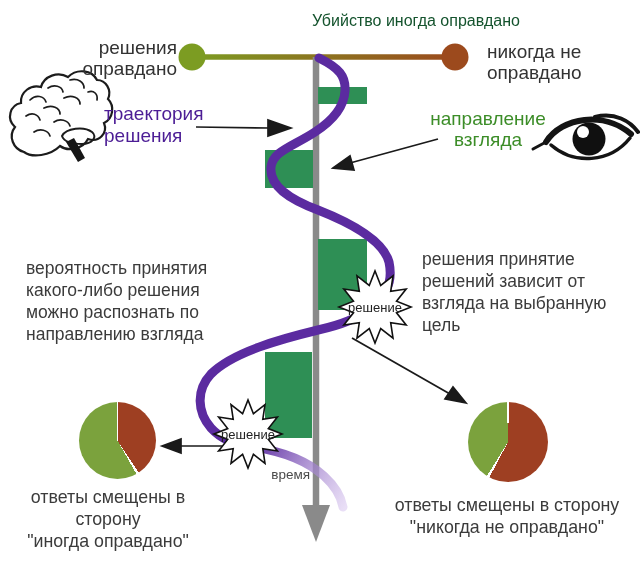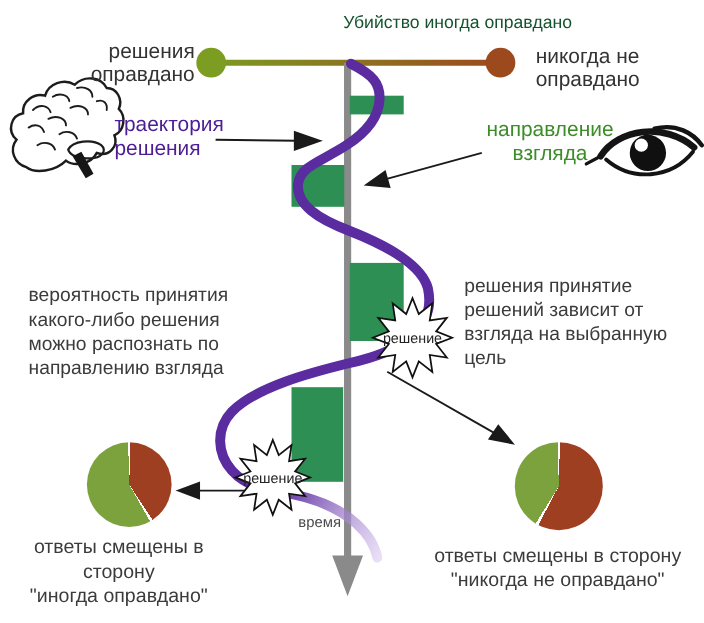--- a/index.html
+++ b/index.html
@@ -6,21 +6,21 @@
   .stage{
     position:relative;width:640px;height:566px;overflow:hidden;background:#fff;
     font-family:"Liberation Sans","DejaVu Sans",sans-serif;color:#3b3b3b;
   }
   .stage svg{position:absolute;left:0;top:0;}
   .txt{position:absolute;line-height:21px;font-size:18px;}
   .title{left:120px;top:10px;width:400px;text-align:right;font-size:16px;color:#14532d;}
   .scale-left{left:20px;top:37px;width:157px;text-align:right;font-size:19px;color:#333;}
   .scale-right{left:487px;top:41px;width:160px;text-align:left;font-size:19px;color:#333;}
   .traj{left:104px;top:103px;width:130px;font-size:19px;line-height:22px;}
-  .gaze{left:425px;top:108px;width:126px;text-align:center;font-size:19px;margin-left:12px;}
+  .gaze{left:425px;top:108px;width:126px;text-align:center;font-size:19px;}
   .note-left{left:26px;top:257px;line-height:22px;font-size:17.5px;white-space:nowrap;}
   .note-right{left:422px;top:248px;line-height:22px;font-size:17.5px;white-space:nowrap;}
   .cap-left{left:-2px;top:486px;width:220px;text-align:center;line-height:22px;font-size:17.8px;}
   .cap-right{left:378px;top:494px;width:258px;text-align:center;line-height:22px;font-size:17.8px;}
   .burst-label{position:absolute;font-size:13px;color:#222;text-align:center;width:70px;}
   .burst1{left:340px;top:300px;}
   .burst2{left:213px;top:427px;}
   .time-label{left:258px;top:464px;width:52px;text-align:right;font-size:13.5px;color:#4a4a4a;}
   .pie{position:absolute;border-radius:50%;}
   .pie-left{left:79px;top:402px;width:77px;height:77px;}

